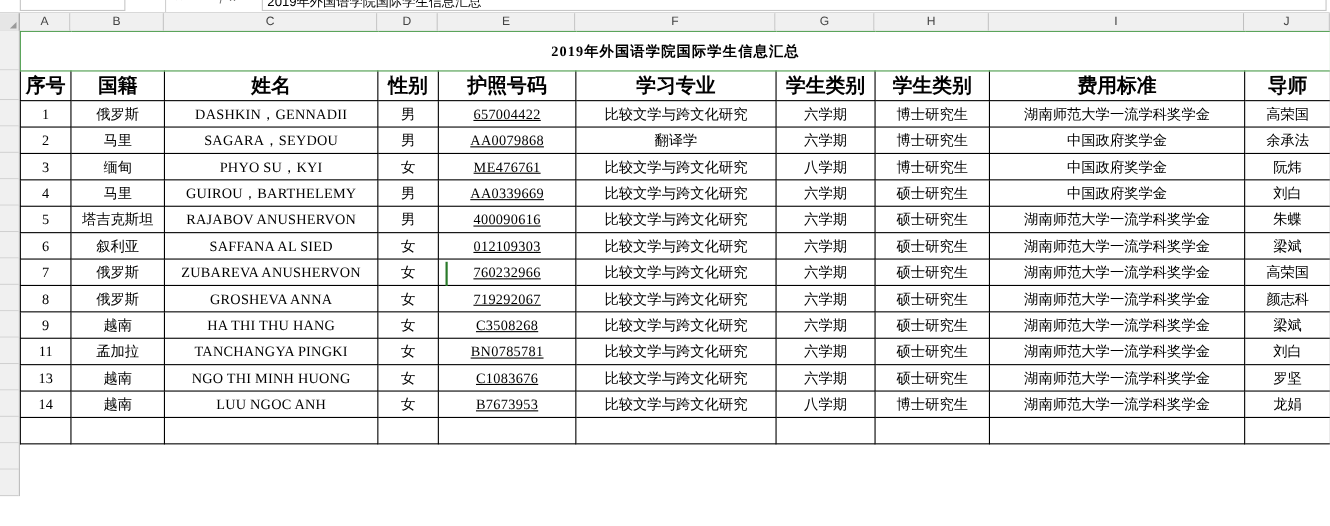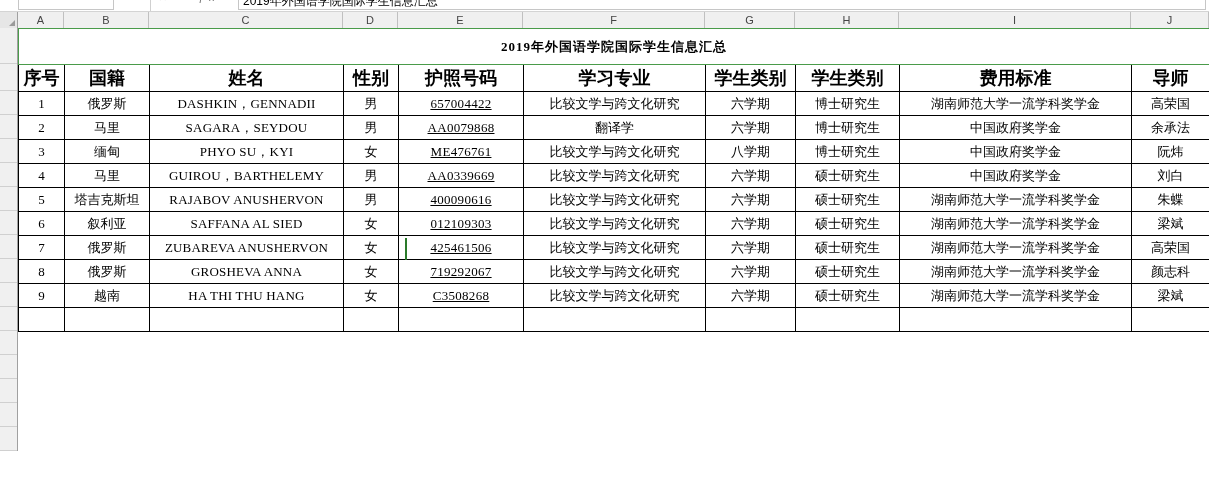--- a/index.html
+++ b/index.html
@@ -320,21 +320,21 @@
             <td class="cn">六学期</td>
             <td class="cn">硕士研究生</td>
             <td class="cn">湖南师范大学一流学科奖学金</td>
             <td class="cn">梁斌</td>
           </tr>
           <tr class="data-row">
             <td class="num">7</td>
             <td class="cn">俄罗斯</td>
             <td class="latin">ZUBAREVA ANUSHERVON</td>
             <td class="cn">女</td>
-            <td class="passport">425461506</td>
+            <td class="passport">760232966</td>
             <td class="cn">比较文学与跨文化研究</td>
             <td class="cn">六学期</td>
             <td class="cn">硕士研究生</td>
             <td class="cn">湖南师范大学一流学科奖学金</td>
             <td class="cn">高荣国</td>
           </tr>
           <tr class="data-row">
             <td class="num">8</td>
             <td class="cn">俄罗斯</td>
             <td class="latin">GROSHEVA ANNA</td>
@@ -351,20 +351,56 @@
             <td class="cn">越南</td>
             <td class="latin">HA THI THU HANG</td>
             <td class="cn">女</td>
             <td class="passport">C3508268</td>
             <td class="cn">比较文学与跨文化研究</td>
             <td class="cn">六学期</td>
             <td class="cn">硕士研究生</td>
             <td class="cn">湖南师范大学一流学科奖学金</td>
             <td class="cn">梁斌</td>
           </tr>
+          <tr class="data-row">
+            <td class="num">11</td>
+            <td class="cn">孟加拉</td>
+            <td class="latin">TANCHANGYA PINGKI</td>
+            <td class="cn">女</td>
+            <td class="passport">BN0785781</td>
+            <td class="cn">比较文学与跨文化研究</td>
+            <td class="cn">六学期</td>
+            <td class="cn">硕士研究生</td>
+            <td class="cn">湖南师范大学一流学科奖学金</td>
+            <td class="cn">刘白</td>
+          </tr>
+          <tr class="data-row">
+            <td class="num">13</td>
+            <td class="cn">越南</td>
+            <td class="latin">NGO THI MINH HUONG</td>
+            <td class="cn">女</td>
+            <td class="passport">C1083676</td>
+            <td class="cn">比较文学与跨文化研究</td>
+            <td class="cn">六学期</td>
+            <td class="cn">硕士研究生</td>
+            <td class="cn">湖南师范大学一流学科奖学金</td>
+            <td class="cn">罗坚</td>
+          </tr>
+          <tr class="data-row">
+            <td class="num">14</td>
+            <td class="cn">越南</td>
+            <td class="latin">LUU NGOC ANH</td>
+            <td class="cn">女</td>
+            <td class="passport">B7673953</td>
+            <td class="cn">比较文学与跨文化研究</td>
+            <td class="cn">八学期</td>
+            <td class="cn">博士研究生</td>
+            <td class="cn">湖南师范大学一流学科奖学金</td>
+            <td class="cn">龙娟</td>
+          </tr>
           <tr class="empty-tail">
             <td></td>
             <td></td>
             <td></td>
             <td></td>
             <td></td>
             <td></td>
             <td></td>
             <td></td>
             <td></td>

